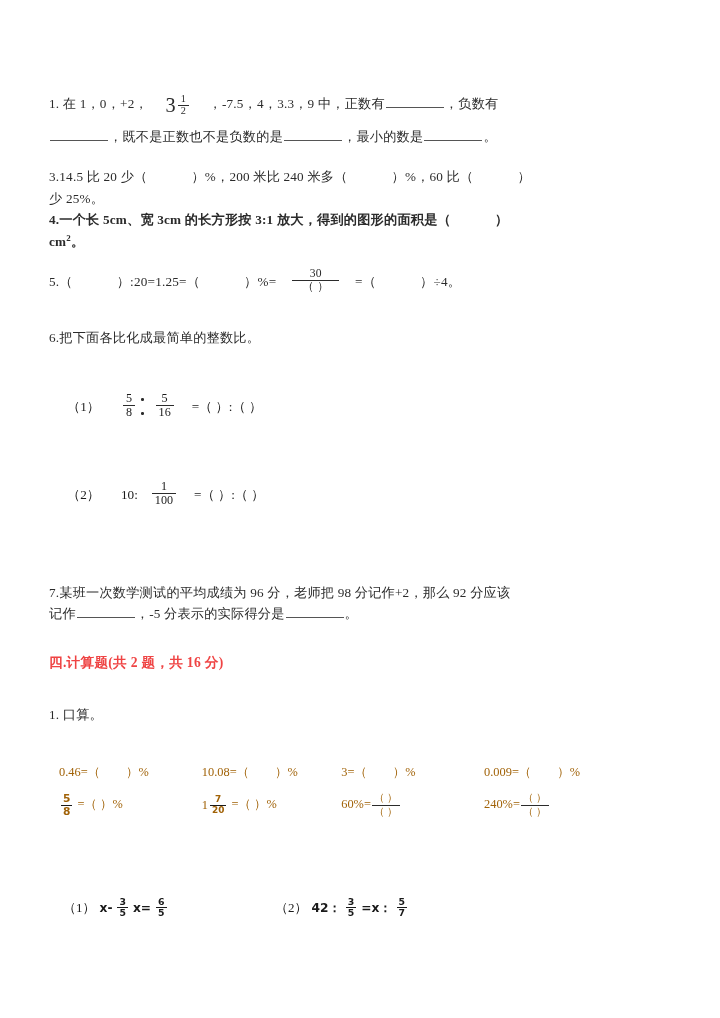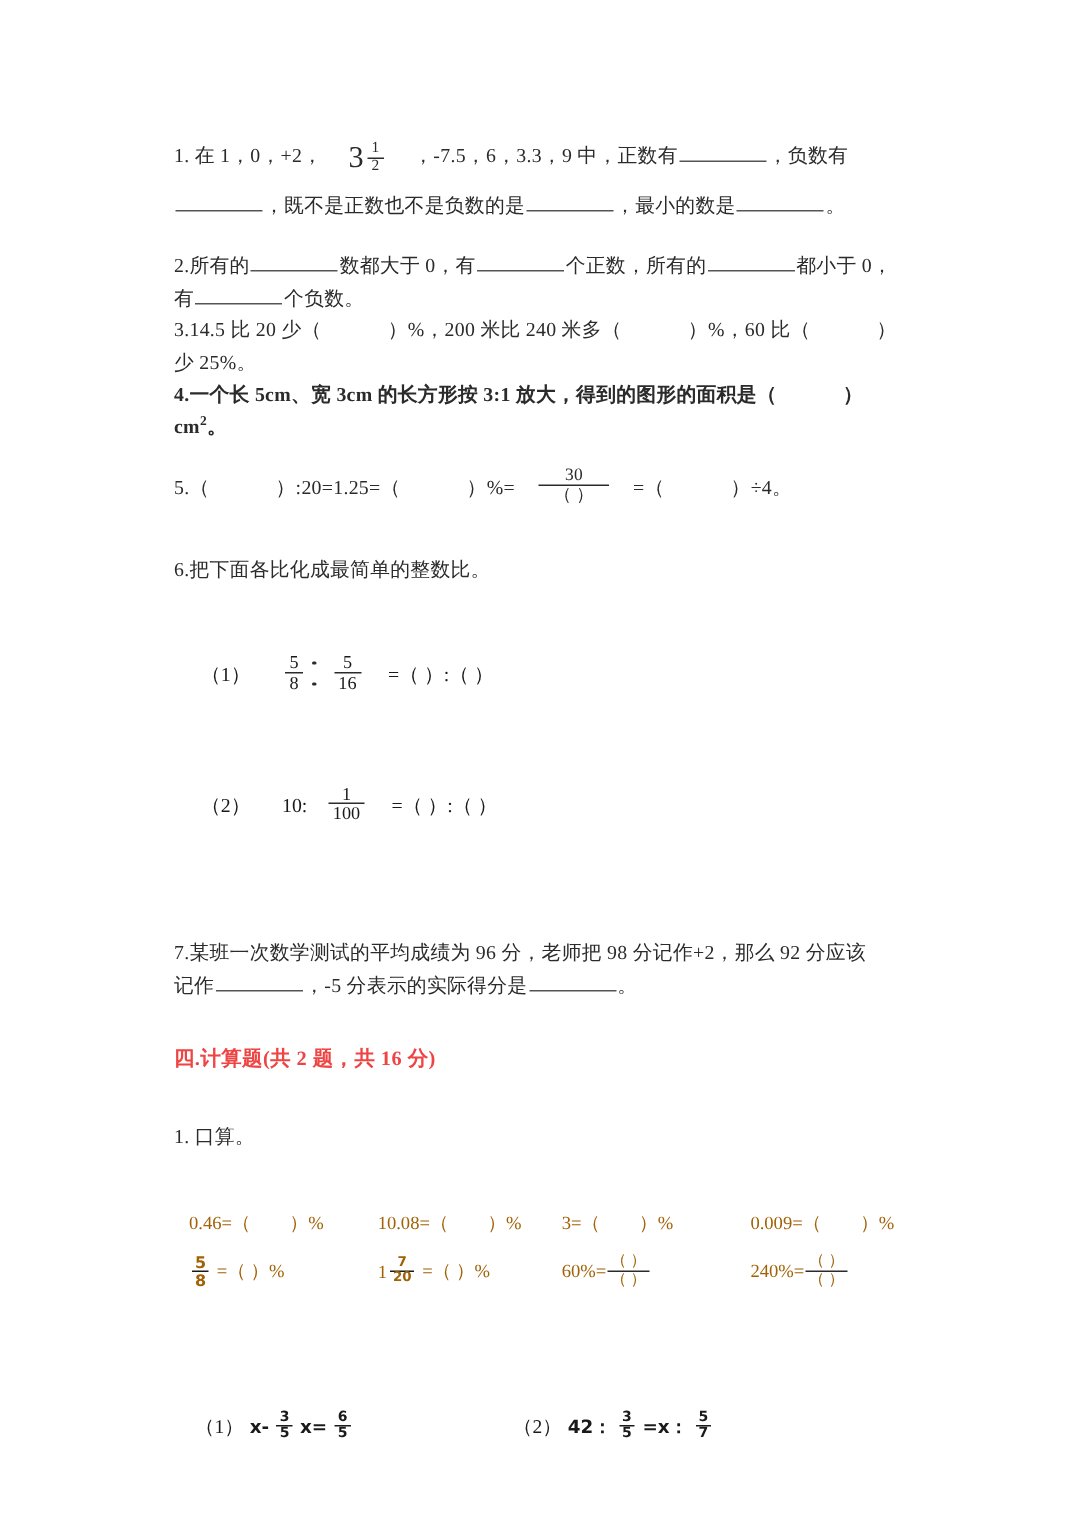--- a/index.html
+++ b/index.html
@@ -14,21 +14,21 @@
     font-family: "Liberation Serif", "DejaVu Serif", serif;
     color: #1a1a1a;
     overflow: hidden;
   }
   .page {
     position: absolute;
     left: 0; top: 0;
     width: 720px;
     height: 1018px;
     box-sizing: border-box;
-    padding: 86px 100px 0 116px;
+    padding: 86px 100px 0 49px;
   }
   .q {
     font-size: 13.2px;
     line-height: 1.9;
     color: #2b2b2b;
     letter-spacing: 0.2px;
   }
   .blank {
     display: inline-block;
     border-bottom: 1px solid #555;
@@ -184,31 +184,27 @@
   <div class="q item">
     <span>1.</span>
     <span>在 1，0，+2，</span>
     <span class="mixed" style="font-size:1.5em;margin:0 14px;">
       <span class="whole">3</span>
         <span class="frac" style="font-size:0.52em;top:0;">
         <span class="num">1</span>
         <span class="den">2</span>
       </span>
     </span>
-    <span>，-7.5，6，3.3，9 中，正数有</span><span class="blank"></span><span>，负数有</span>
+    <span>，-7.5，4，3.3，9 中，正数有</span><span class="blank"></span><span>，负数有</span>
     <br>
     <span class="blank"></span><span>，既不是正数也不是负数的是</span><span class="blank"></span><span>，最小的数是</span><span class="blank"></span><span>。</span>
   </div>
 
   <div class="gap-md"></div>
 
-  <div class="q item" style="line-height:1.62;">
-    <span>2.</span><span>所有的</span><span class="blank"></span><span>数都大于 0，有</span><span class="blank"></span><span>个正数，所有的</span><span class="blank"></span><span>都小于 0，</span><br>
-    <span>有</span><span class="blank"></span><span>个负数。</span>
-  </div>
 
   <div class="q item" style="line-height:1.62;">
     <span>3.</span><span>14.5 比 20 少（</span><span class="paren"></span><span>）%，200 米比 240 米多（</span><span class="paren"></span><span>）%，60 比（</span><span class="paren"></span><span>）</span><br>
     <span>少 25%。</span>
   </div>
 
   <div class="q item" style="line-height:1.62;font-weight:bold;">
     <span>4.</span><span>一个长 5cm、宽 3cm 的长方形按 3:1 放大，得到的图形的面积是（</span><span class="paren"></span><span>）</span><br>
     <span>cm</span><span class="sup">2</span><span>。</span>
   </div>

